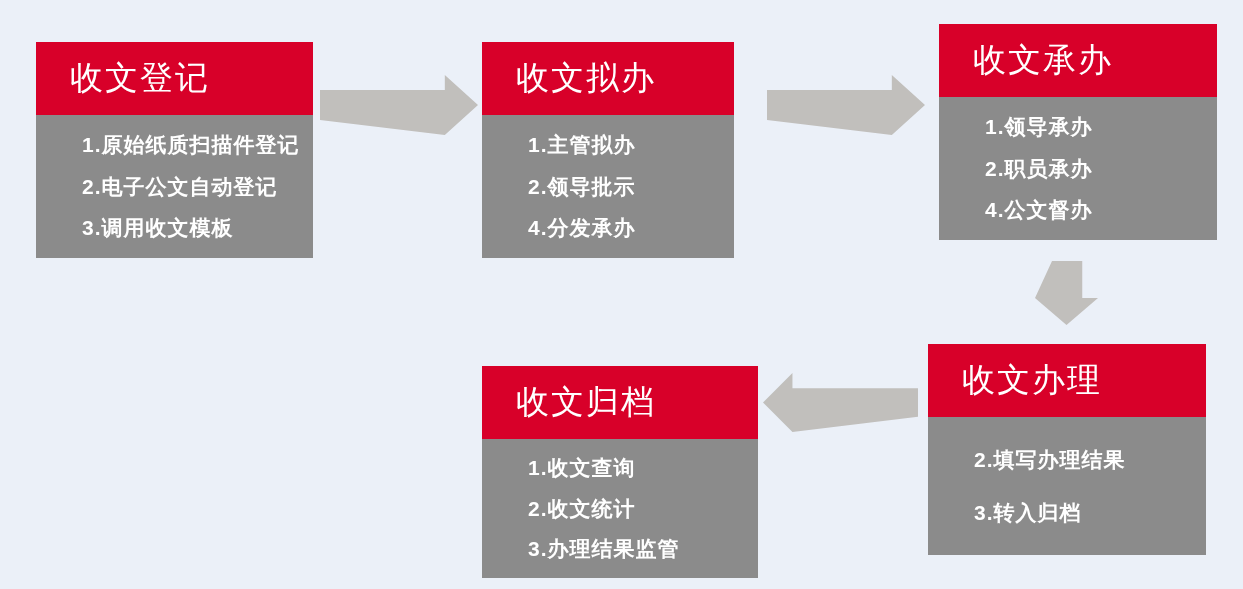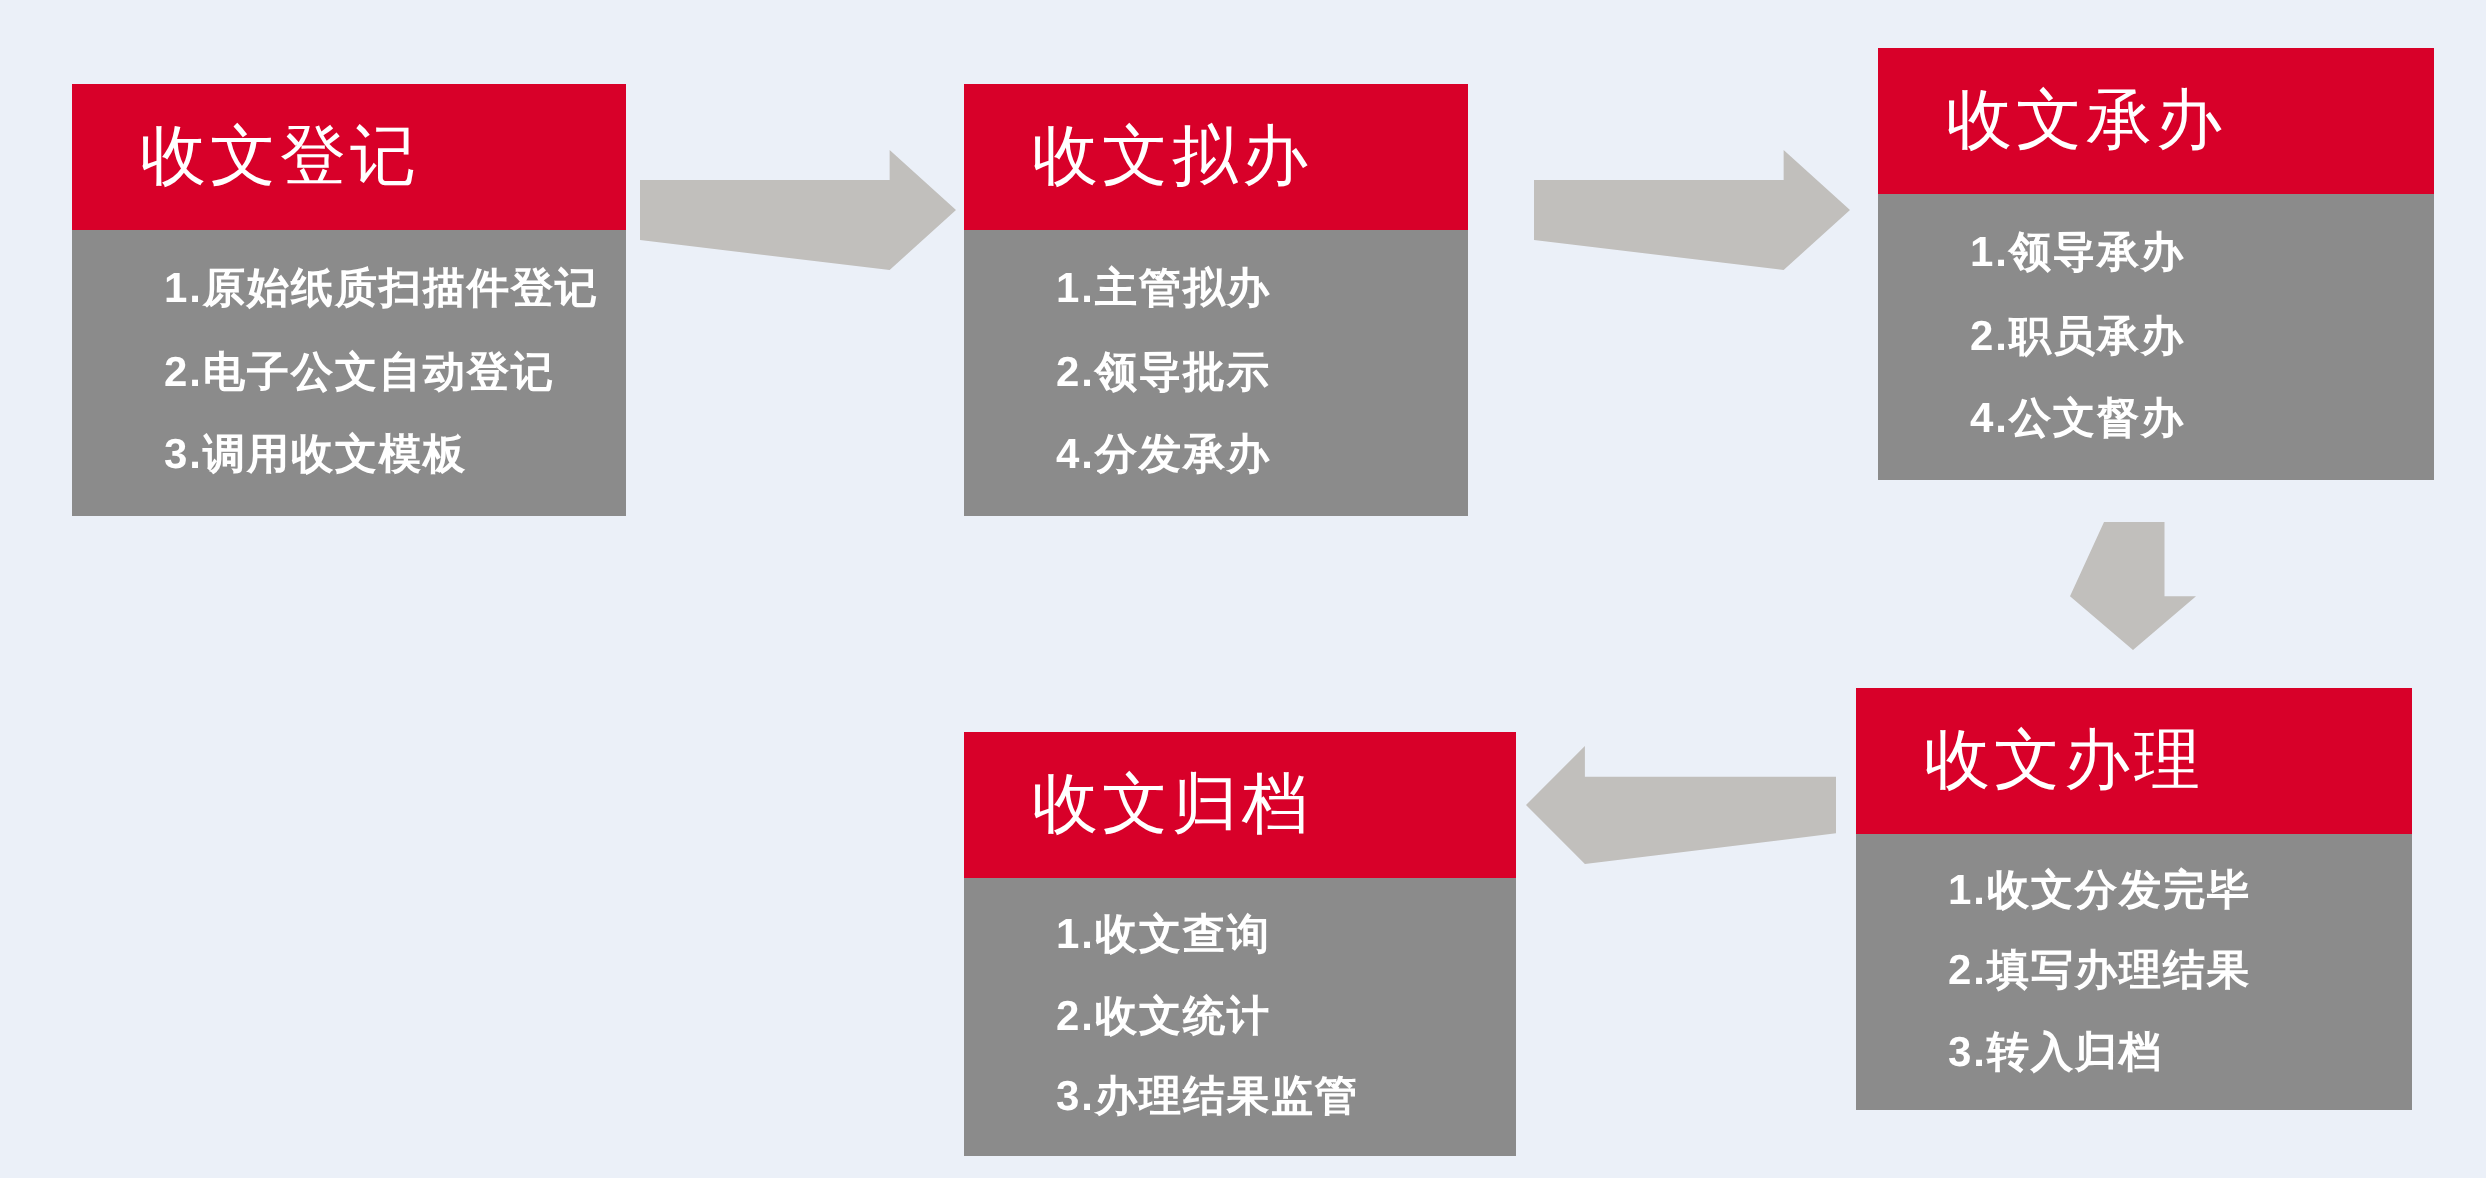--- a/index.html
+++ b/index.html
@@ -98,21 +98,20 @@
       <div class="box-item">2.职员承办</div>
       <div class="box-item">4.公文督办</div>
     </div>
   </div>
 
   <div class="arrow arrow-down" style="left:1035px; top:261px; width:63px; height:64px;"></div>
 
   <div class="flow-box" style="left:928px; top:344px; width:278px; height:211px;">
     <div class="box-header">收文办理</div>
     <div class="box-body">
-      <div class="box-item">1.收文分发完毕</div>
       <div class="box-item">2.填写办理结果</div>
       <div class="box-item">3.转入归档</div>
     </div>
   </div>
 
   <div class="arrow arrow-left" style="left:763px; top:373px; width:155px; height:59px;"></div>
 
   <div class="flow-box" style="left:482px; top:330px; width:276px; height:212px;margin-top:36px;">
     <div class="box-header">收文归档</div>
     <div class="box-body">

